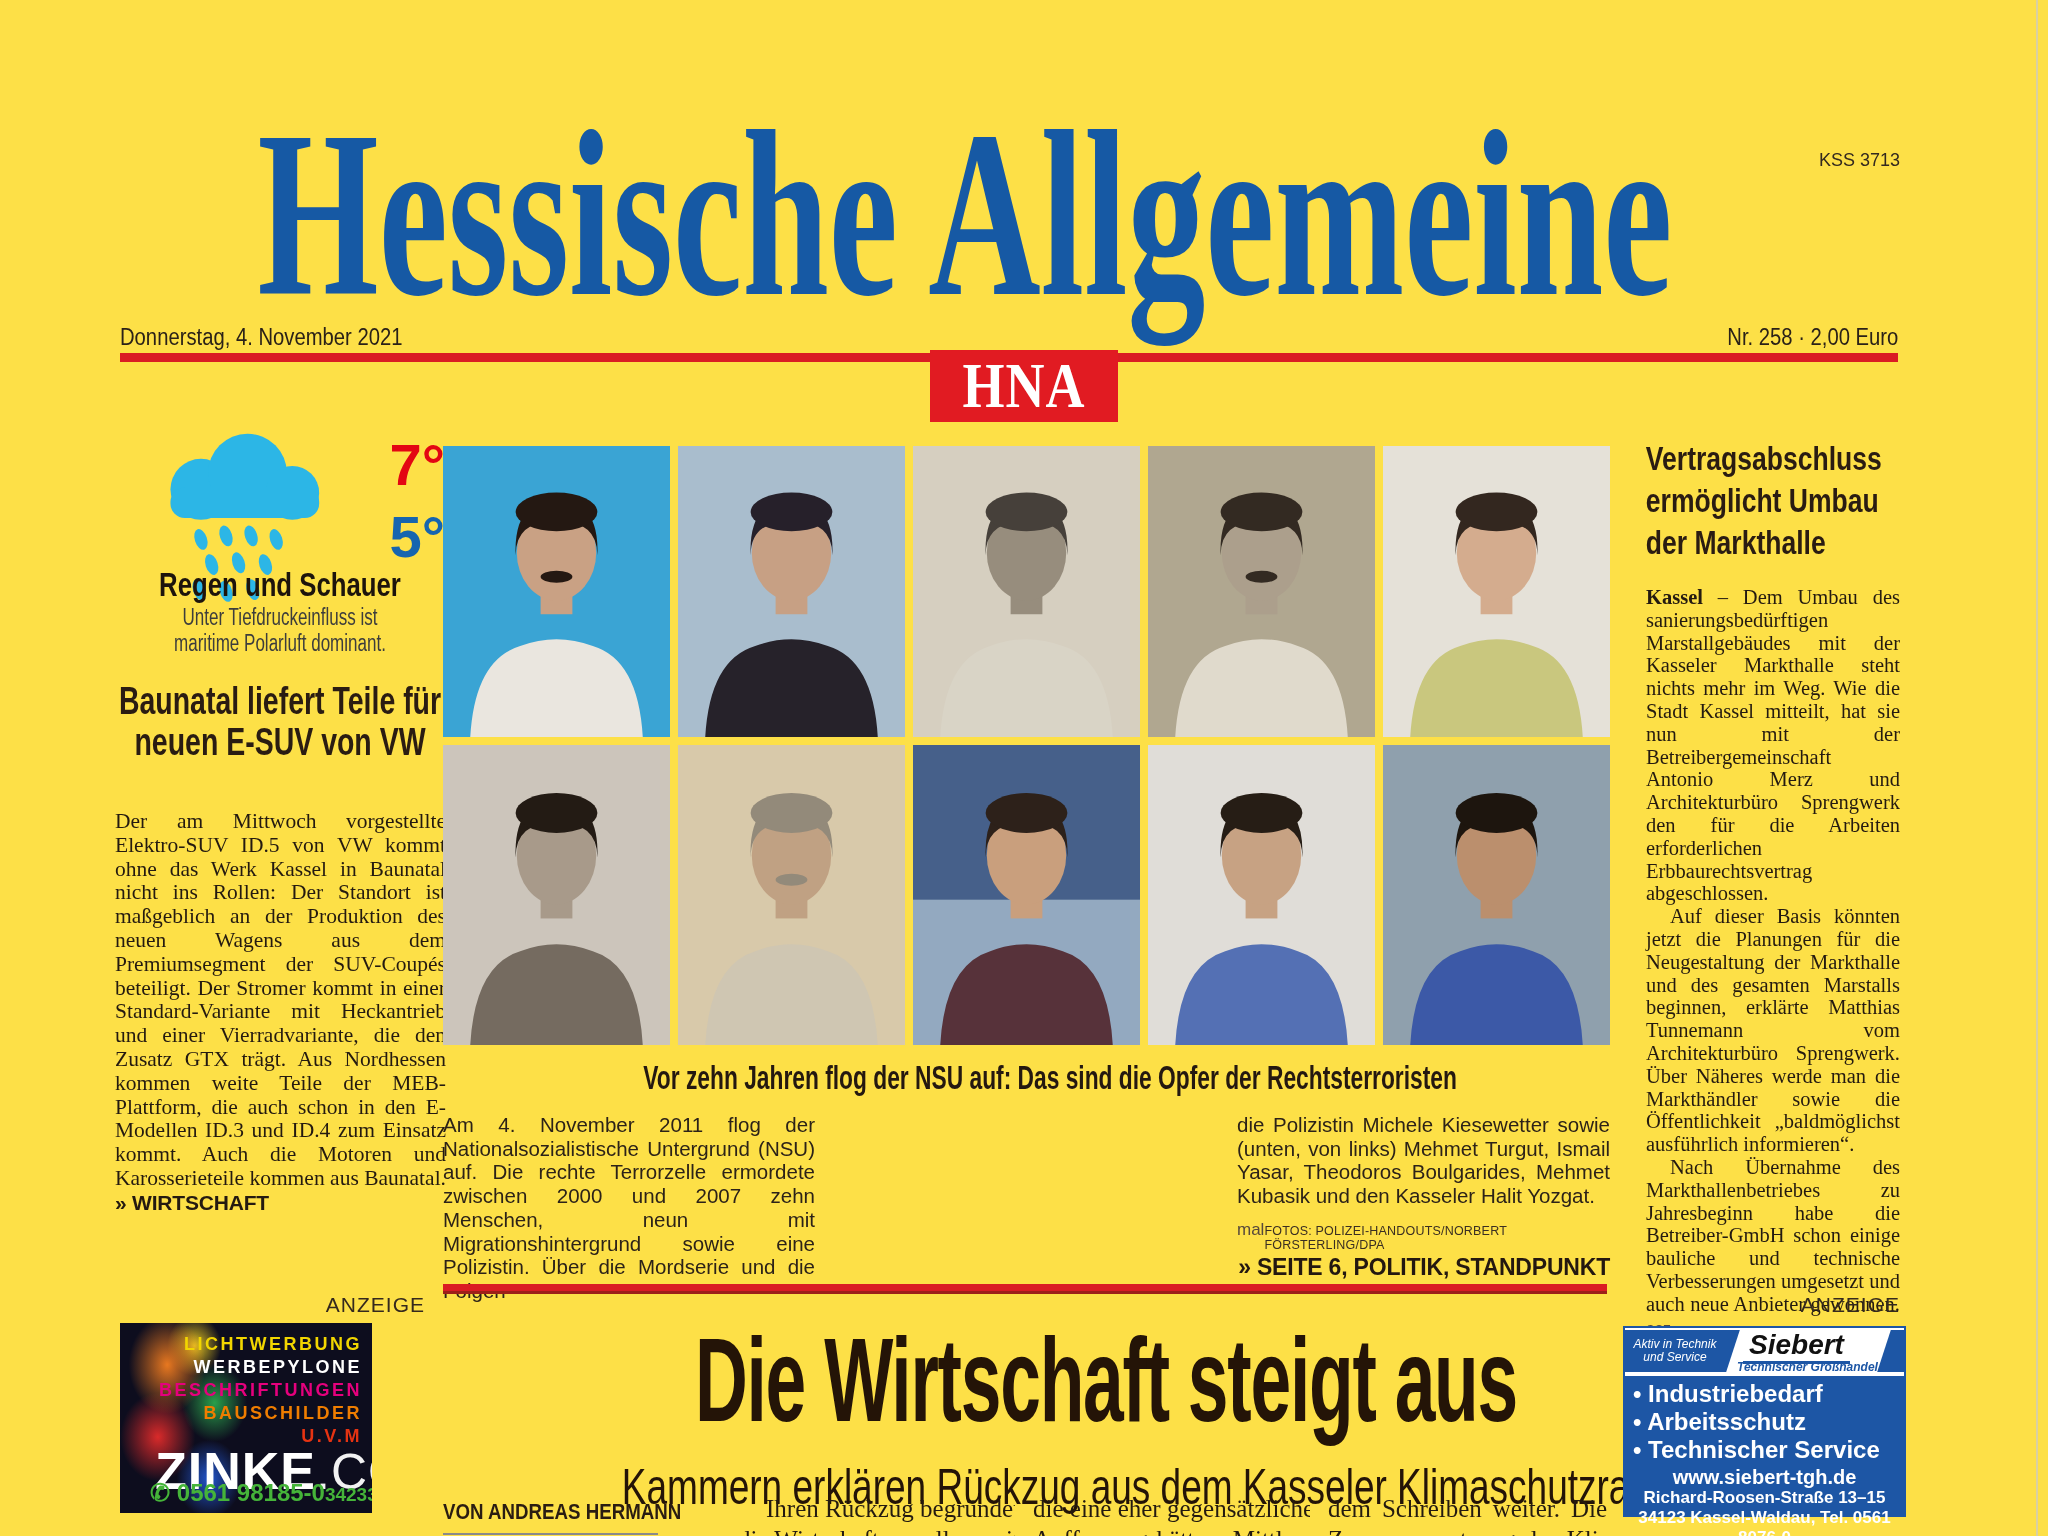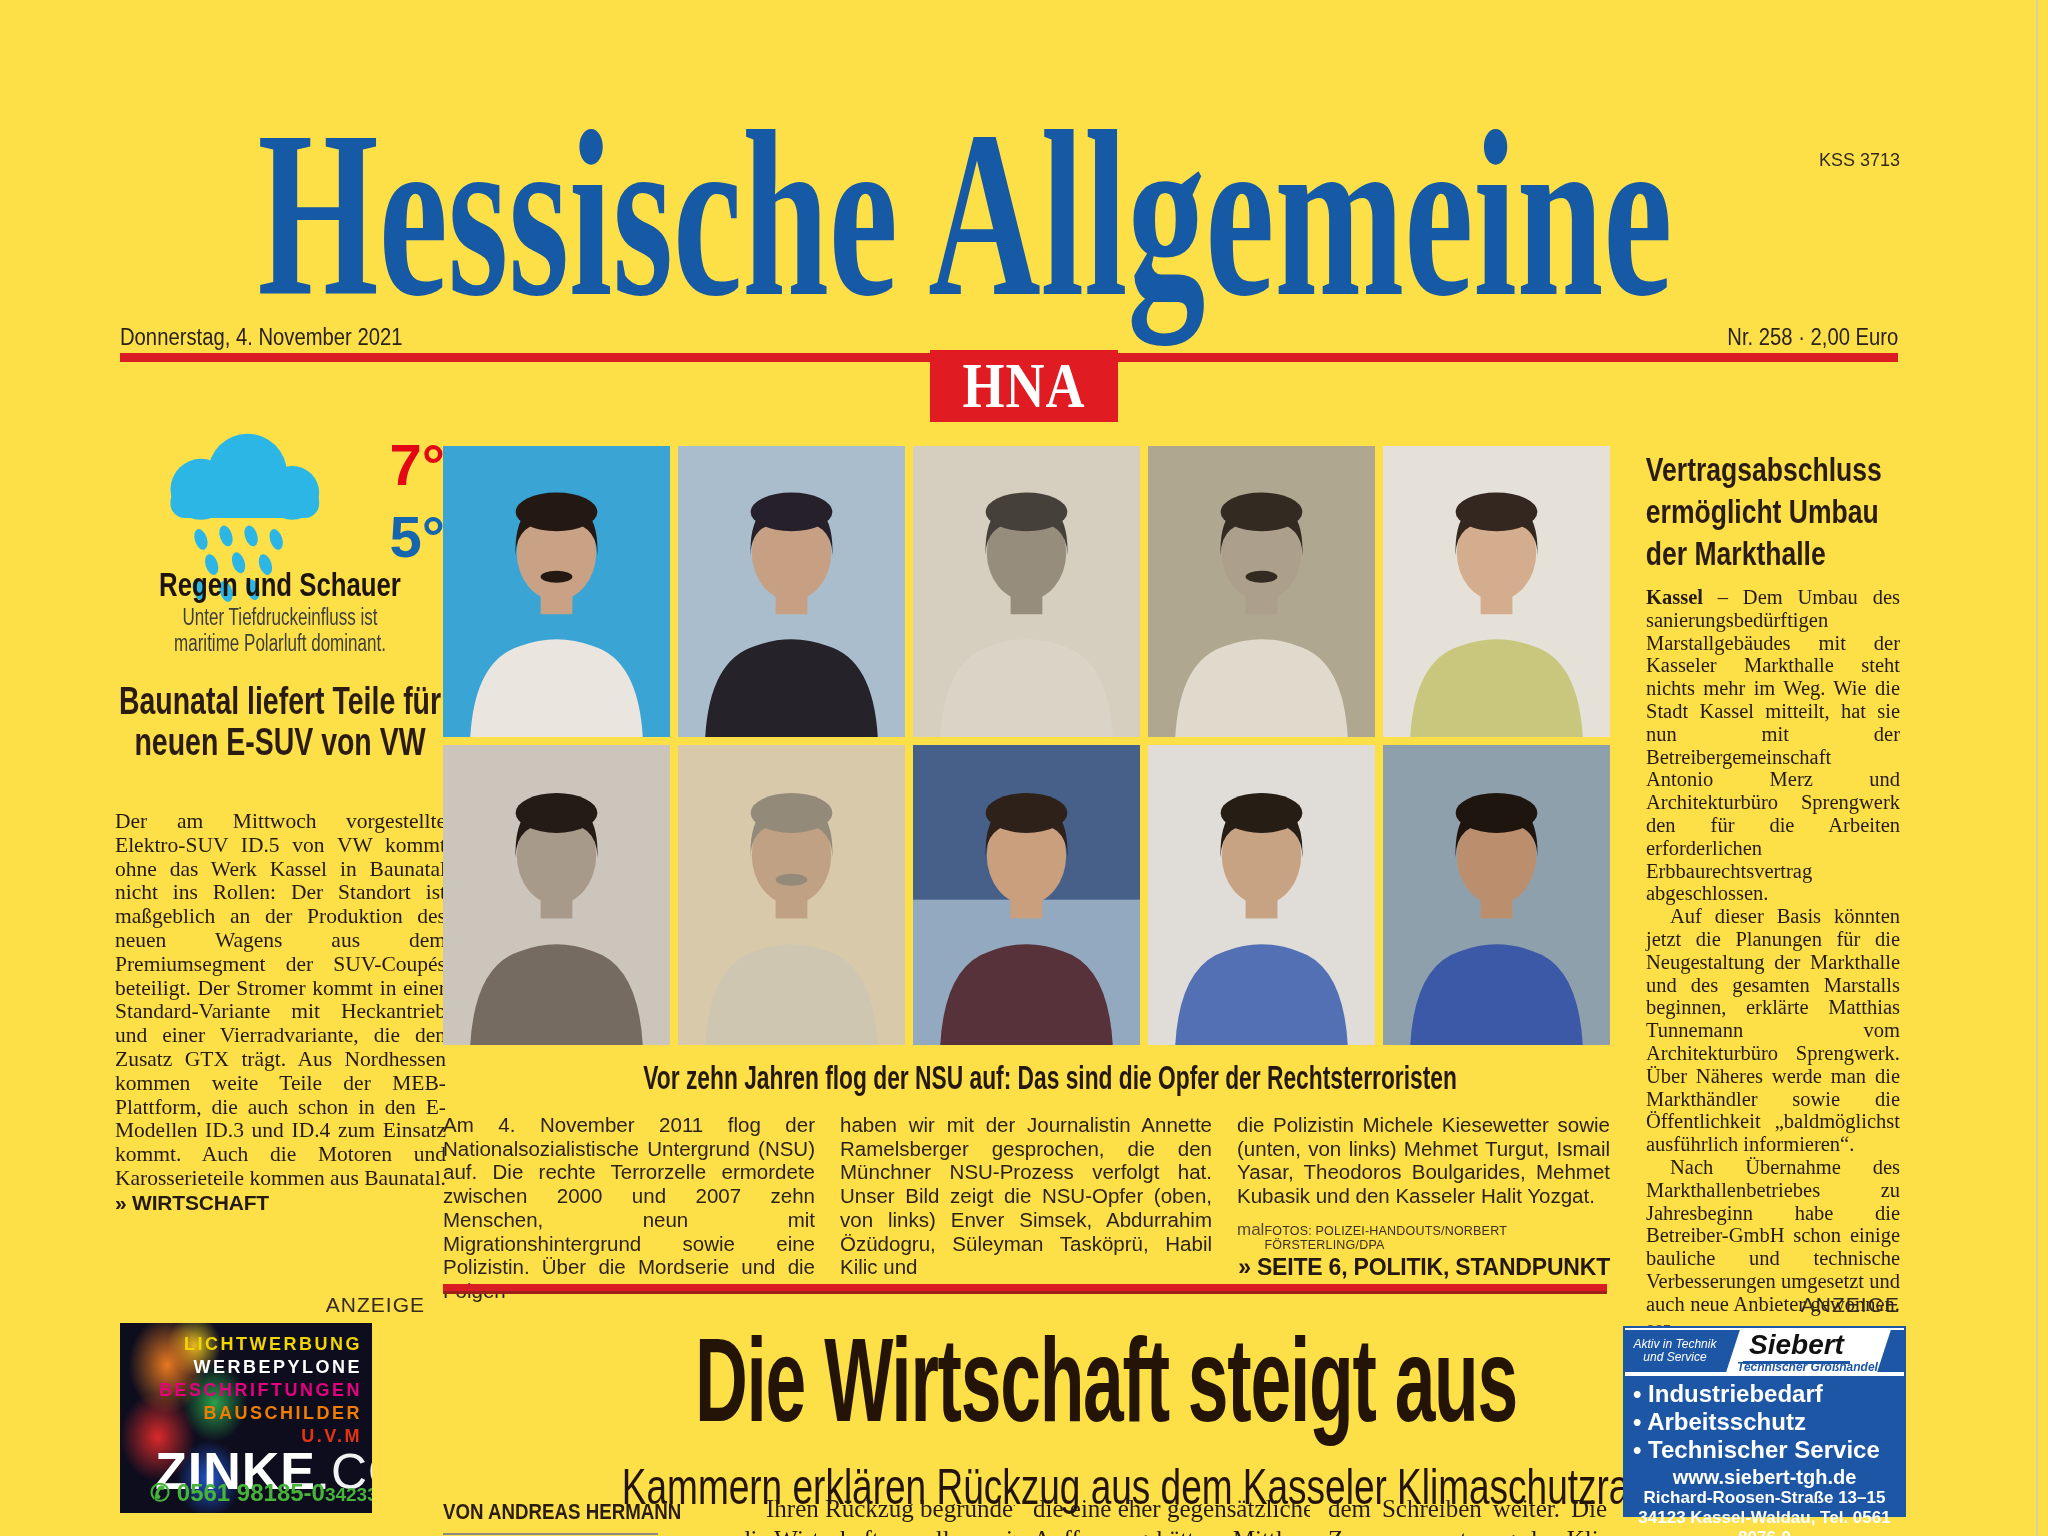--- a/index.html
+++ b/index.html
@@ -213,21 +213,20 @@
       <ellipse cx="50" cy="29" rx="18" ry="8.5" fill="#1d150e"></ellipse>
 
     </svg></div>
     </div>
 
   <div class="abs" style="left:443px;top:1058px;width:1164px;text-align:center;">
     <span class="cx" style="transform:scaleX(.67);transform-origin:center top;font-weight:bold;font-size:34px;color:#241810;">Vor zehn Jahren flog der NSU auf: Das sind die Opfer der Rechtsterroristen</span>
   </div>
 
   <div class="abs justify" style="left:443px;top:1113px;width:372px;font-size:20.5px;line-height:23.7px;color:#2c2218;">Am 4. November 2011 flog der Nationalsozialistische Untergrund (NSU) auf. Die rechte Terrorzelle ermordete zwischen 2000 und 2007 zehn Menschen, neun mit Migrationshintergrund sowie eine Polizistin. Über die Mordserie und die Folgen</div>
-  <div class="abs justify" style="left:840px;top:1113px;width:372px;font-size:20.5px;line-height:23.7px;color:#2c2218;">haben wir mit der Journalistin Annette Ramelsberger gesprochen, die den Münchner NSU-Prozess verfolgt hat. Unser Bild zeigt die NSU-Opfer (oben, von links) Enver Simsek, Abdurrahim Özüdogru, Süleyman Tasköprü, Habil Kilic und</div>
   <div class="abs" style="left:1237px;top:1113px;width:373px;">
     <div class="justify" style="font-size:20.5px;line-height:23.7px;color:#2c2218;">die Polizistin Michele Kiesewetter sowie (unten, von links) Mehmet Turgut, Ismail Yasar, Theodoros Boulgarides, Mehmet Kubasik und den Kasseler Halit Yozgat.</div>
     <div style="display:flex;justify-content:space-between;align-items:baseline;margin-top:12px;">
       <span style="font-size:17px;color:#57493c;">mal</span>
       <span style="font-size:12.5px;color:#3a2e22;letter-spacing:.2px;">FOTOS: POLIZEI-HANDOUTS/NORBERT FÖRSTERLING/DPA</span>
     </div>
     <div style="text-align:right;font-weight:bold;font-size:23px;color:#241810;margin-top:2px;letter-spacing:-0.2px;">» SEITE 6, POLITIK, STANDPUNKT</div>
   </div>
 
   <div class="abs rule-red" style="left:443px;top:1284px;width:1164px;height:7px;"></div>
@@ -250,21 +249,21 @@
   </div>
   <div class="abs" style="left:1033px;top:1494px;width:277px;">
     <div class="botline">die eine eher gegensätzliche</div>
     <div class="botline">Auffassung hätten. Mittler-</div>
   </div>
   <div class="abs" style="left:1328px;top:1494px;width:279px;">
     <div class="botline">dem Schreiben weiter. Die</div>
     <div class="botline">Zusammensetzung des Kli-</div>
   </div>
 
-  <div class="abs" style="left:1646px;top:448px;width:254px;">
+  <div class="abs" style="left:1646px;top:437px;width:254px;">
     <div style="width:326px;margin-left:-36px;transform:scaleX(.78);transform-origin:center top;font-weight:bold;font-size:34px;line-height:42px;color:#2a1c12;">Vertragsabschluss ermöglicht Umbau der Markthalle</div>
   </div>
   <div class="abs" style="left:1646px;top:586px;width:254px;">
     <div class="justify" style="font-family:'Liberation Serif',serif;font-size:20.5px;line-height:22.8px;color:#241a10;">
       <span style="font-weight:bold;">Kassel</span><span> – Dem Umbau des sanierungsbedürftigen Marstallgebäudes mit der Kasseler Markthalle steht nichts mehr im Weg. Wie die Stadt Kassel mitteilt, hat sie nun mit der Betreibergemeinschaft Antonio Merz und Architekturbüro Sprengwerk den für die Arbeiten erforderlichen Erbbaurechtsvertrag abgeschlossen.</span>
     </div>
     <div class="justify" style="font-family:'Liberation Serif',serif;font-size:20.5px;line-height:22.8px;color:#241a10;text-indent:24px;">Auf dieser Basis könnten jetzt die Planungen für die Neugestaltung der Markthalle und des gesamten Marstalls beginnen, erklärte Matthias Tunnemann vom Architekturbüro Sprengwerk. Über Näheres werde man die Markthändler sowie die Öffentlichkeit „baldmöglichst ausführlich informieren“.</div>
     <div class="justify" style="font-family:'Liberation Serif',serif;font-size:20.5px;line-height:22.8px;color:#241a10;text-indent:24px;">
       <span>Nach Übernahme des Markthallenbetriebes zu Jahresbeginn habe die Betreiber-GmbH schon einige bauliche und technische Verbesserungen umgesetzt und auch neue Anbieter gewonnen. </span><span style="font-family:'Liberation Sans',sans-serif;font-size:16px;color:#57493c;">asz</span>
     </div>

